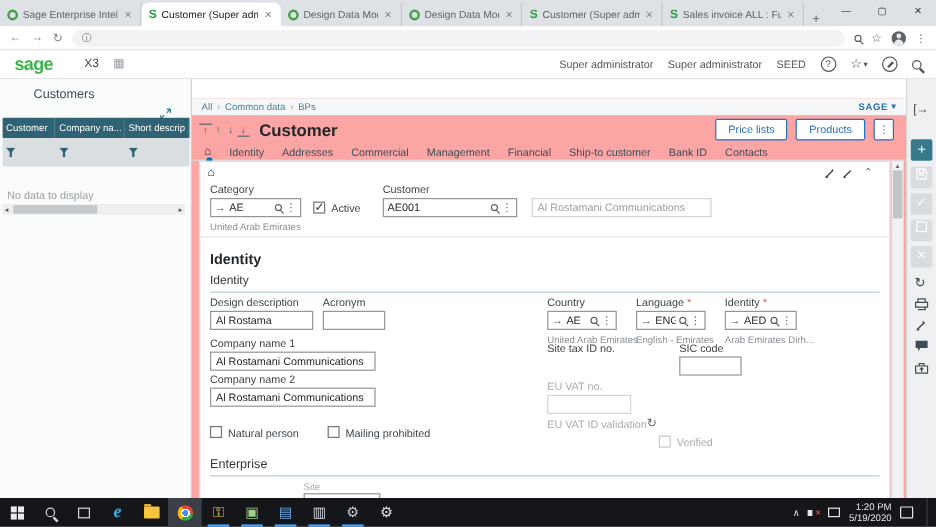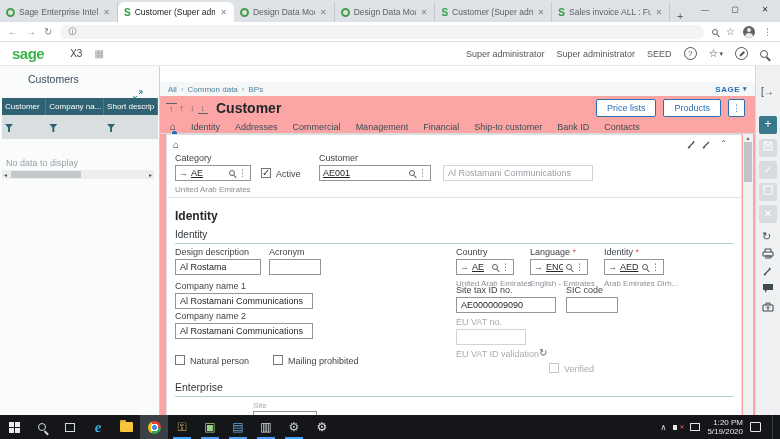--- a/index.html
+++ b/index.html
@@ -77,21 +77,21 @@
   #homedot { position:absolute; left:12px; top:49px; width:5px; height:5px; border-radius:50%; background:#0076c8; }
 
   
   #panel { position:absolute; left:6px; top:52px; width:576px; height:294px; background:#fff; border:1px solid #dcdfe1; overflow:hidden; }
   .lbl { position:absolute; font-size:9px; color:#3f454a; white-space:nowrap; }
   .lbl.dim { color:#a7acb1; }
   .hint { position:absolute; font-size:8px; color:#8a9096; white-space:nowrap; }
   .req { color:#d9534f; }
   .fld { position:absolute; height:16px; border:1px solid #8f969c; background:#fff; display:flex; align-items:center; gap:3px; padding:0 3px; font-size:9px; color:#22272b; }
   .fld .arr { color:#4a5055; font-size:9px; }
-  .fld .val { flex:1; white-space:nowrap; overflow:hidden;text-decoration:underline; }
+  .fld .val { flex:1; white-space:nowrap; overflow:hidden; }
   .fld .dts { color:#5a666d; font-size:9px; }
   .tfld { position:absolute; height:16px; border:1px solid #8f969c; background:#fff; font-size:9px; color:#22272b; padding:0 4px; font-family:"Liberation Sans",sans-serif; }
   .tfld.dis { border-color:#cfd4d7; color:#9aa0a6; }
   .cb { position:absolute; width:10px; height:10px; border:1px solid #6f767c; background:#fff; }
   .cb.dim { border-color:#c4c9cc; }
   .cb.checked::after { content:"✓"; position:absolute; left:0px; top:-2px; font-size:10px; color:#2c3338; }
   .cblbl { position:absolute; font-size:9px; color:#3f454a; white-space:nowrap; }
   .sect { position:absolute; font-size:12px; font-weight:bold; color:#22272b; }
   .subsect { position:absolute; font-size:10px; color:#33383d; border-bottom:1px solid #b9cdd6; padding-bottom:3px; }
   #hdrline { position:absolute; left:0; top:62px; width:576px; border-bottom:1px solid #e1e4e6; }
@@ -335,21 +335,20 @@
       <span class="arr">→</span>
       <span class="val">AED</span>
       <span class="mag"></span>
       <span class="dts">⋮</span>
     </div>
     <span class="hint" style="left:437px;top:144px">Arab Emirates Dirh...</span>
 
     <span class="lbl" style="left:8px;top:146px">Company name 1</span>
     <input class="tfld" style="left: 8px; top: 158px; width: 138px;" value="Al Rostamani Communications">
     <span class="lbl" style="left:289px;top:150px">Site tax ID no.</span>
-    <input class="tfld" style="left: 289px; top: 162px; width: 100px;" value="AE0000009090">
     <span class="lbl" style="left:399px;top:150px">SIC code</span>
     <input class="tfld" style="left: 399px; top: 162px; width: 52px;" value="">
 
     <span class="lbl" style="left:8px;top:176px">Company name 2</span>
     <input class="tfld" style="left: 8px; top: 188px; width: 138px;" value="Al Rostamani Communications">
     <span class="lbl dim" style="left:289px;top:182px">EU VAT no.</span>
     <input class="tfld dis" style="left: 289px; top: 194px; width: 70px;" readonly="" value="">
 
     <span class="lbl dim" style="left:289px;top:214px">EU VAT ID validation</span>
     <span class="refresh" style="position:absolute;left:372px;top:212px">↻</span>

